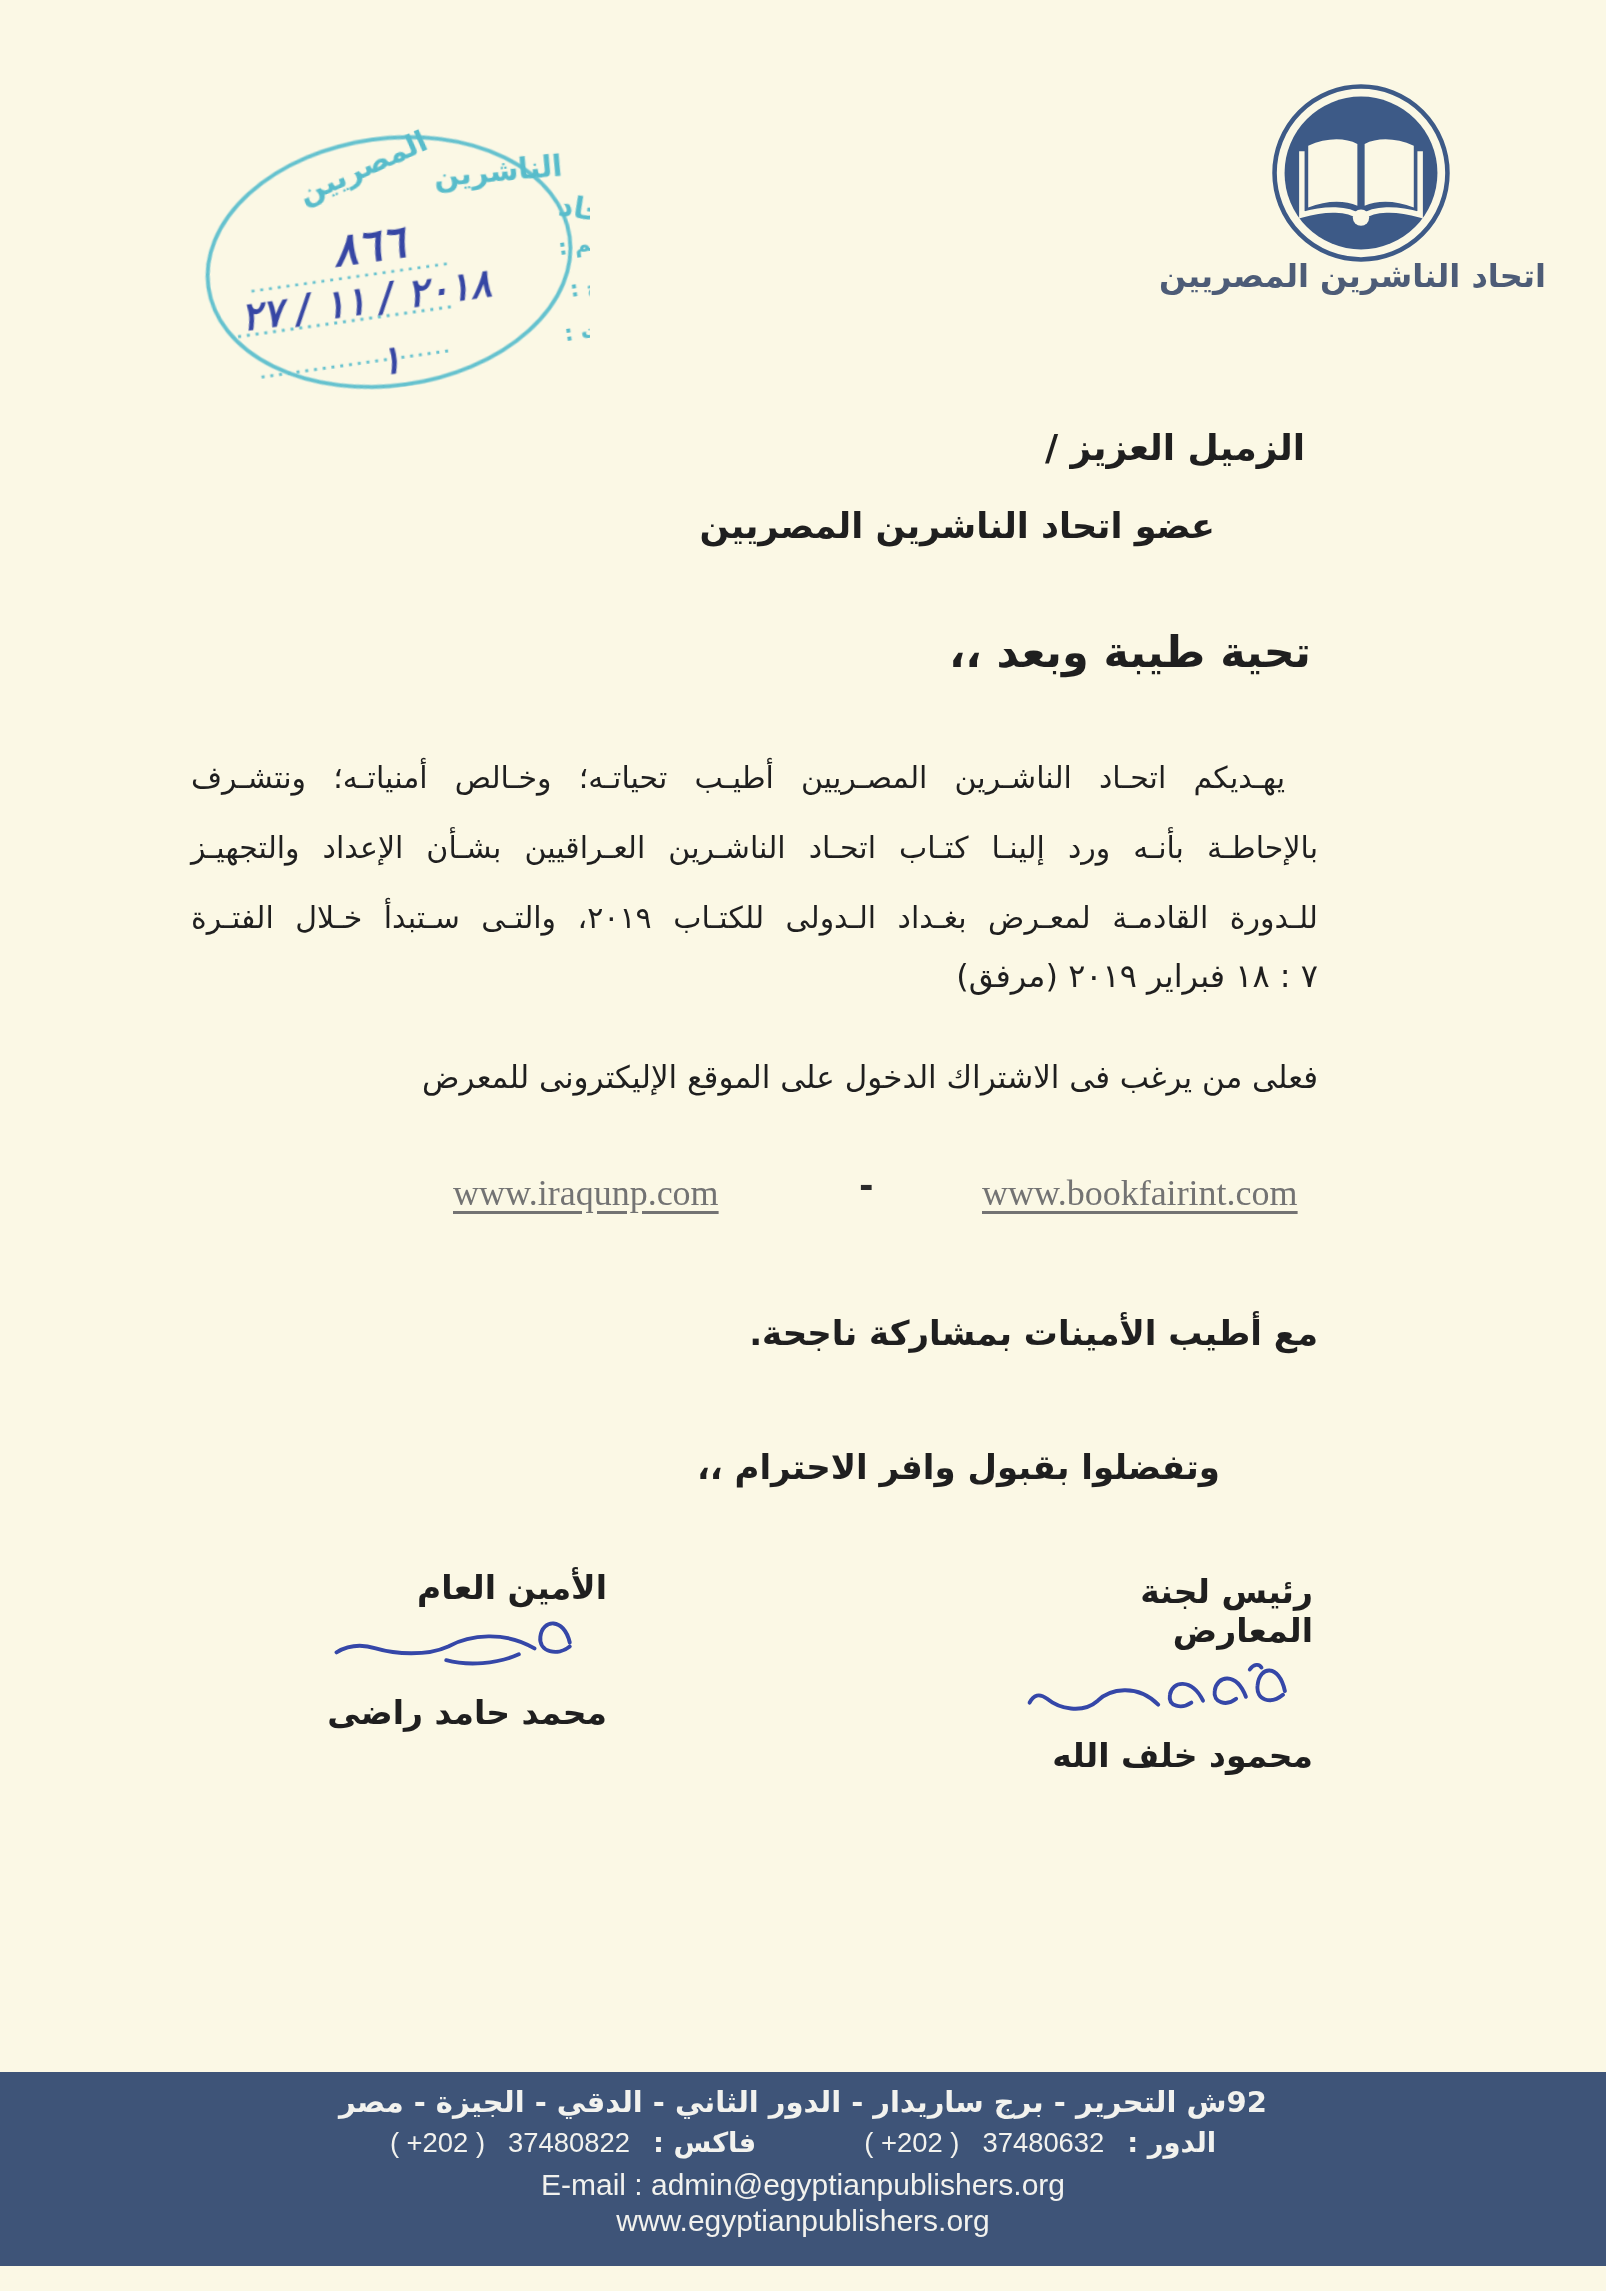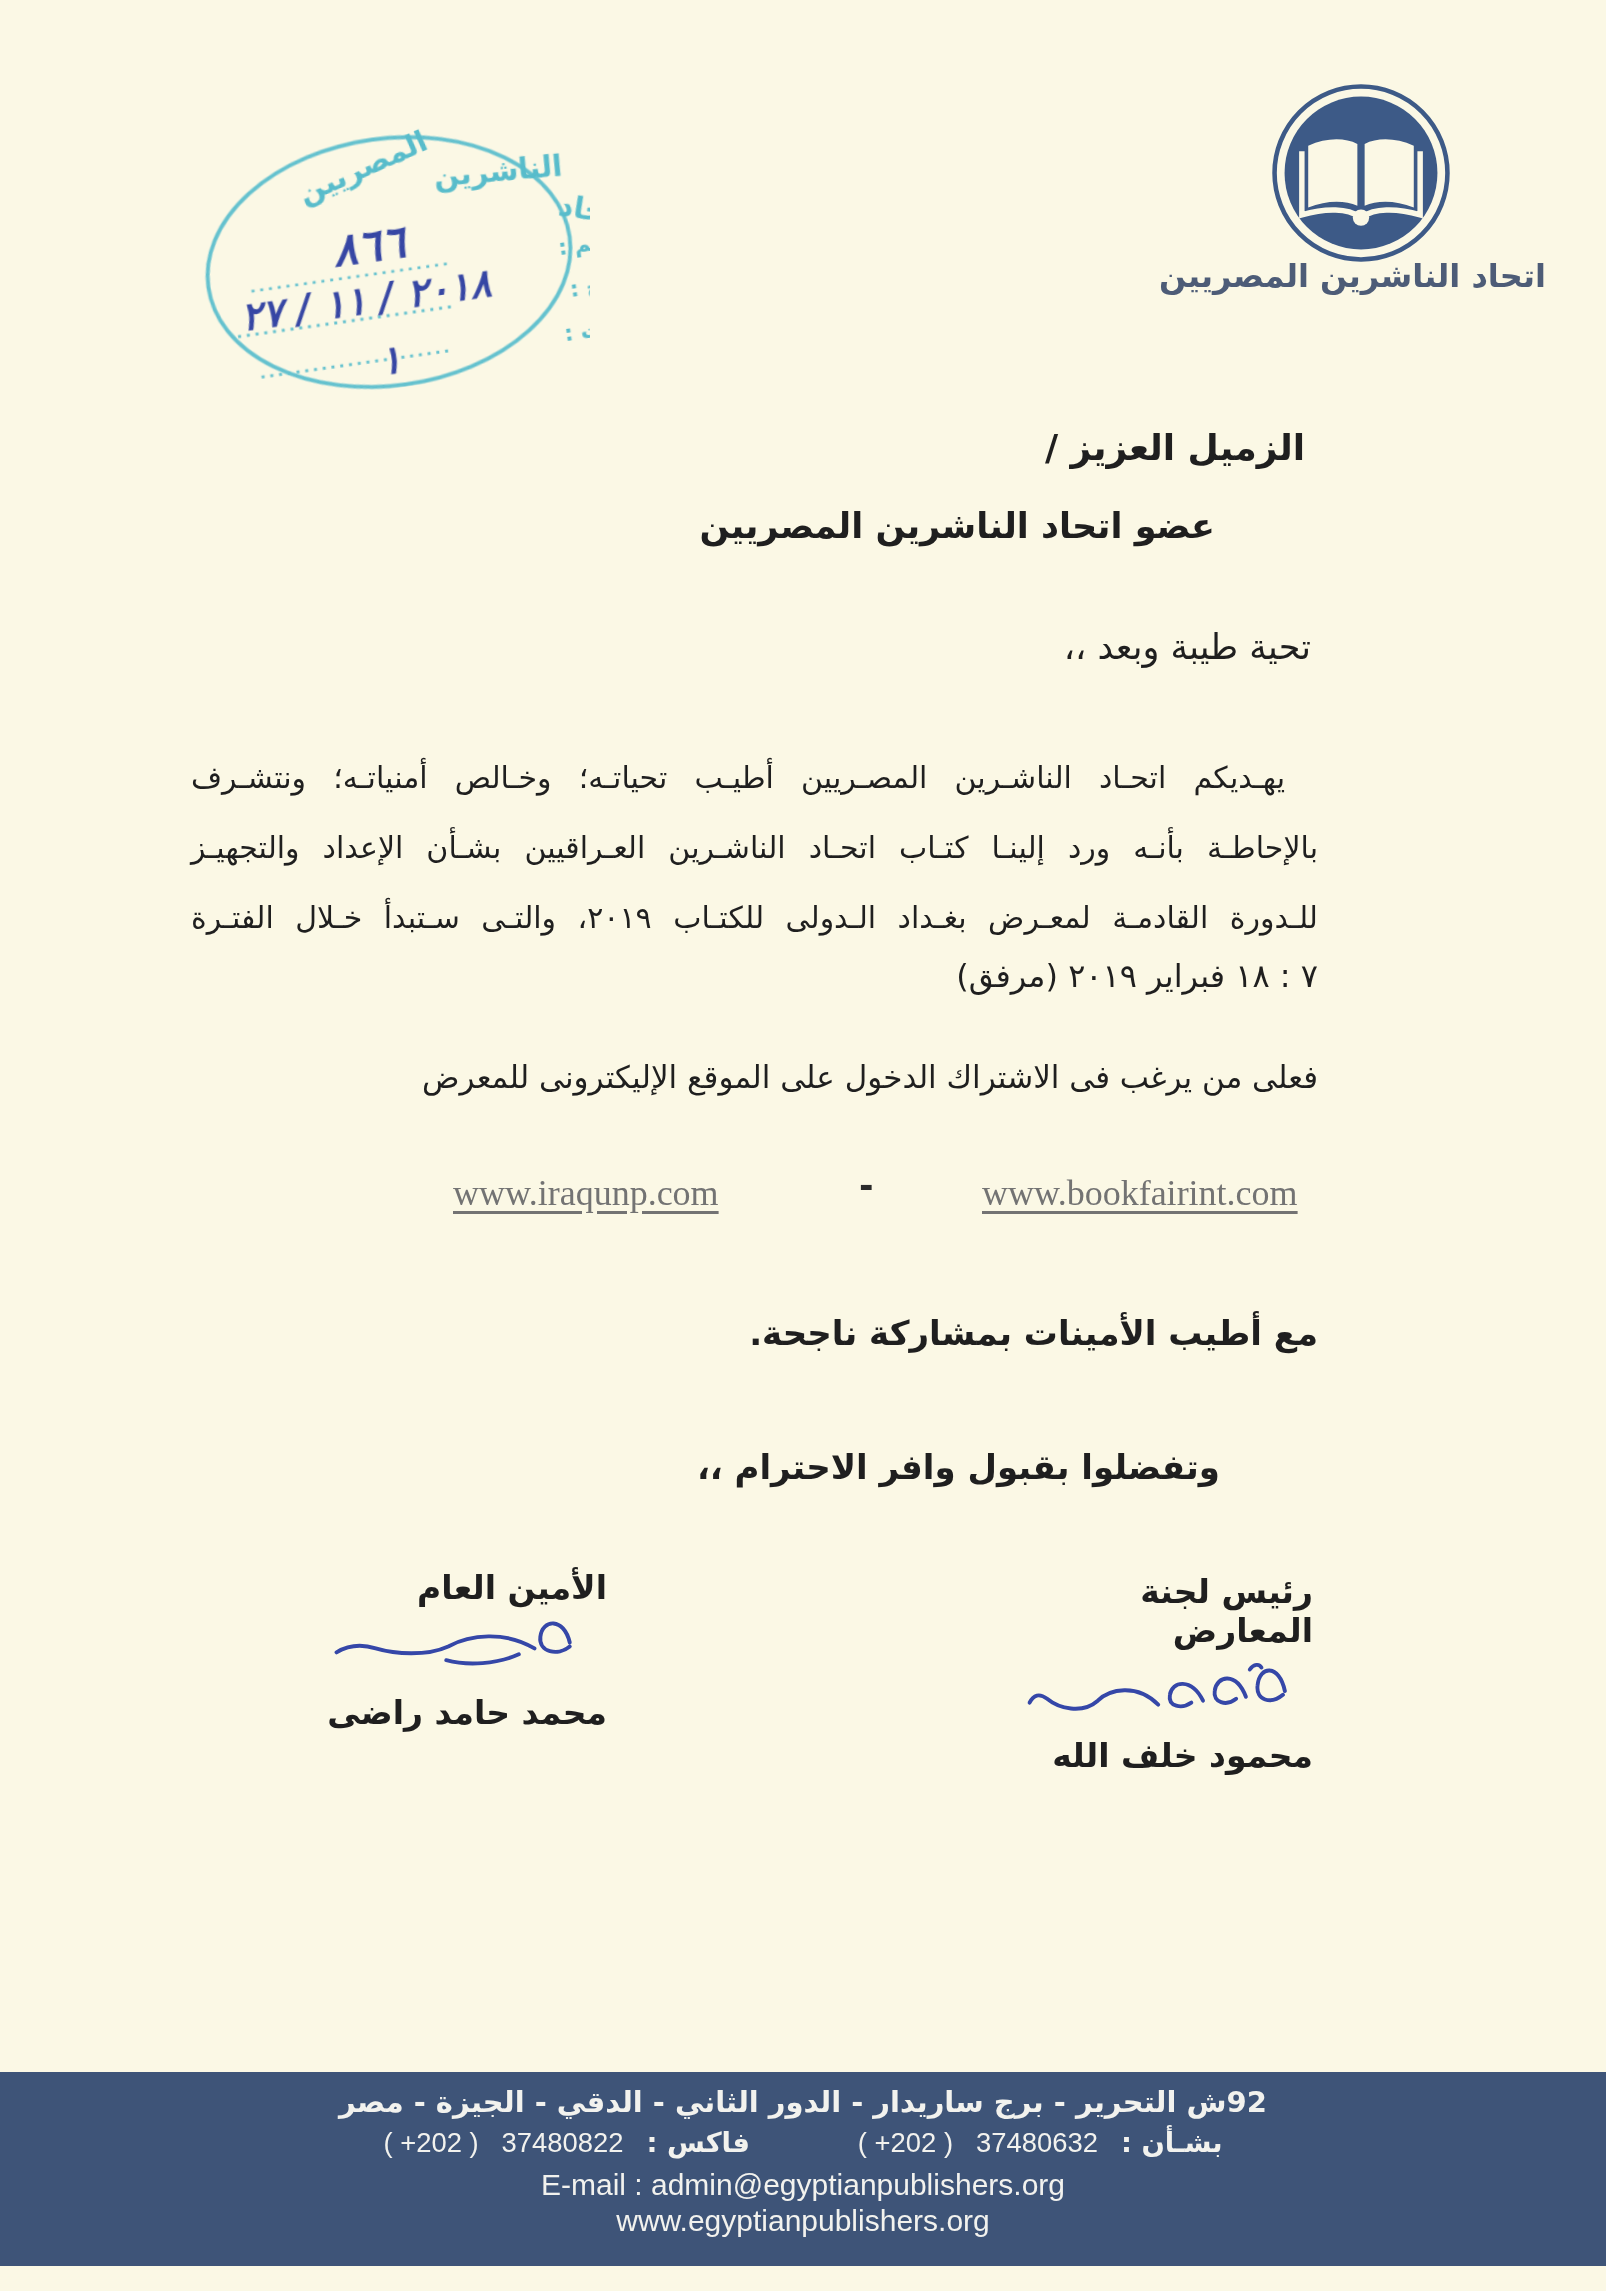--- a/index.html
+++ b/index.html
@@ -14,21 +14,21 @@
   
   #logo-wrap{left:1270px;top:82px;width:182px;height:182px;}
   #logo-label{left:1127px;top:257px;width:451px;text-align:center;
     font-size:32px;font-weight:bold;color:#4d5c77;direction:rtl;}
   
   #stamp{left:188px;top:110px;width:402px;height:304px;}
   
   .letter-line{color:#1f1f1f;direction:rtl;}
   #salutation{right:301px;top:427px;font-size:36px;font-weight:bold;}
   #addressee{right:391px;top:506px;font-size:35px;font-weight:bold;}
-  #greeting{right:295px;top:627px;font-size:35px;font-weight:normal;}
+  #greeting{right:295px;top:627px;font-size:43px;font-weight:bold;}
   #body-block{right:288px;top:743px;width:1127px;font-size:30px;line-height:70px;}
   .body-line{text-align:justify;text-align-last:justify;white-space:nowrap;}
   .body-line.first{padding-right:33px;}
   #date-line{right:288px;top:957px;font-size:32px;}
   #cta-line{right:288px;top:1059px;font-size:31px;}
   
   .url{font-family:"Liberation Serif","DejaVu Serif",serif;font-size:36px;
        color:#737373;text-decoration:underline;text-underline-offset:5.9px;}
   #url-left{left:453px;top:1172px;}
   #url-dash{left:859px;top:1166px;font-size:35px;font-weight:bold;color:#2a2a2a;}
@@ -156,21 +156,21 @@
     <div id="footer-address">92ش التحرير - برج ساريدار - الدور الثاني - الدقي - الجيزة - مصر</div>
     <div id="footer-phones">
       <span class="phone-group">
         <span class="phone-code">( +202 )</span>
         <span class="phone-num">37480822</span>
         <span class="phone-lbl">فاكس :</span>
       </span>
       <span class="phone-group">
         <span class="phone-code">( +202 )</span>
         <span class="phone-num">37480632</span>
-        <span class="phone-lbl">بشـأن :</span>
+        <span class="phone-lbl">الدور :</span>
       </span>
     </div>
     <div id="footer-email">E-mail : admin@egyptianpublishers.org</div>
     <div id="footer-web">www.egyptianpublishers.org</div>
   </div>
 
 </div>
 
 
 </body></html>

